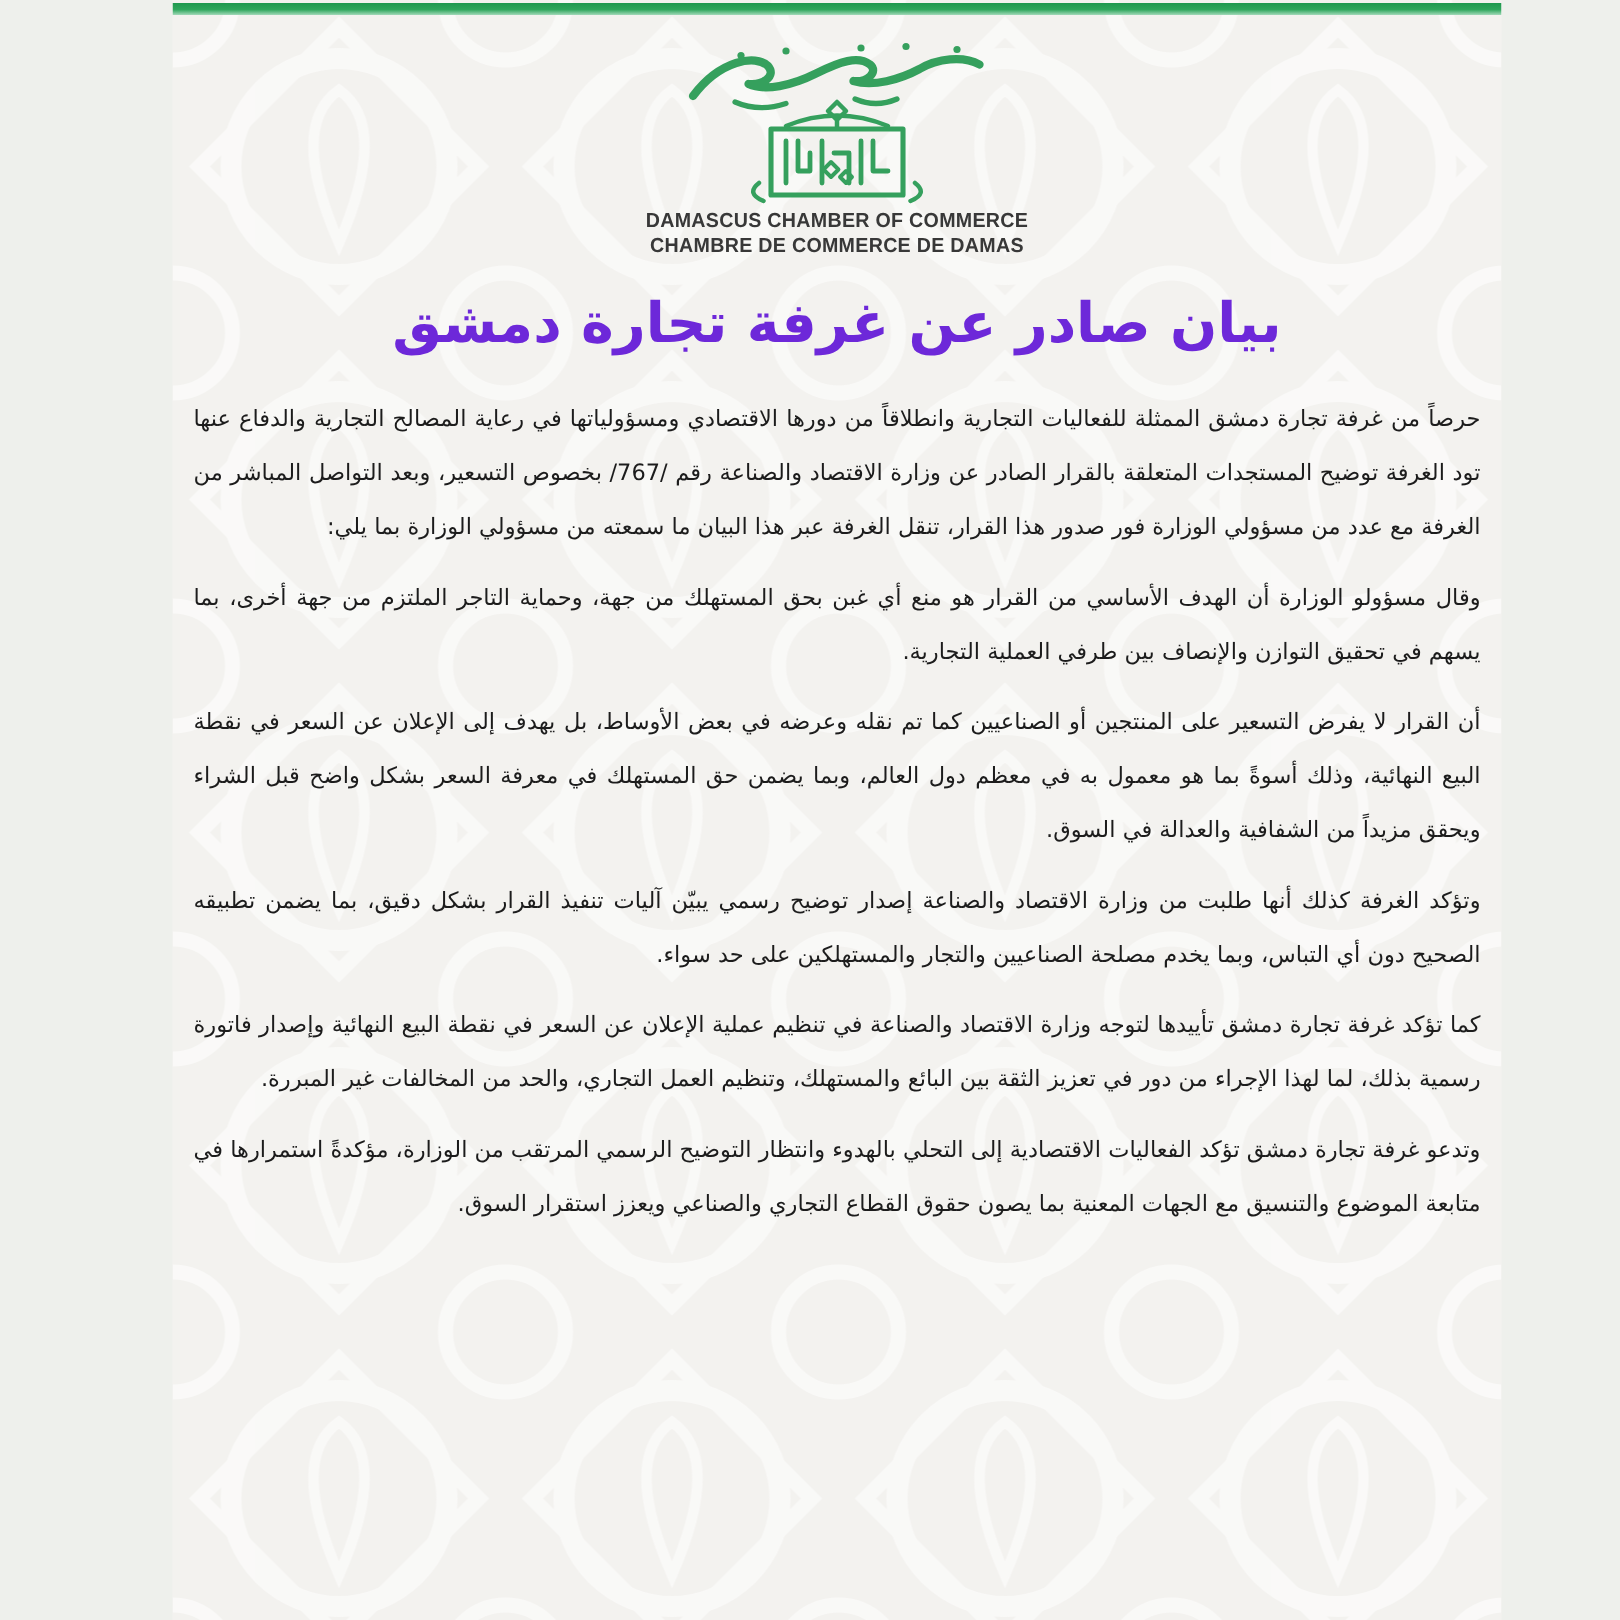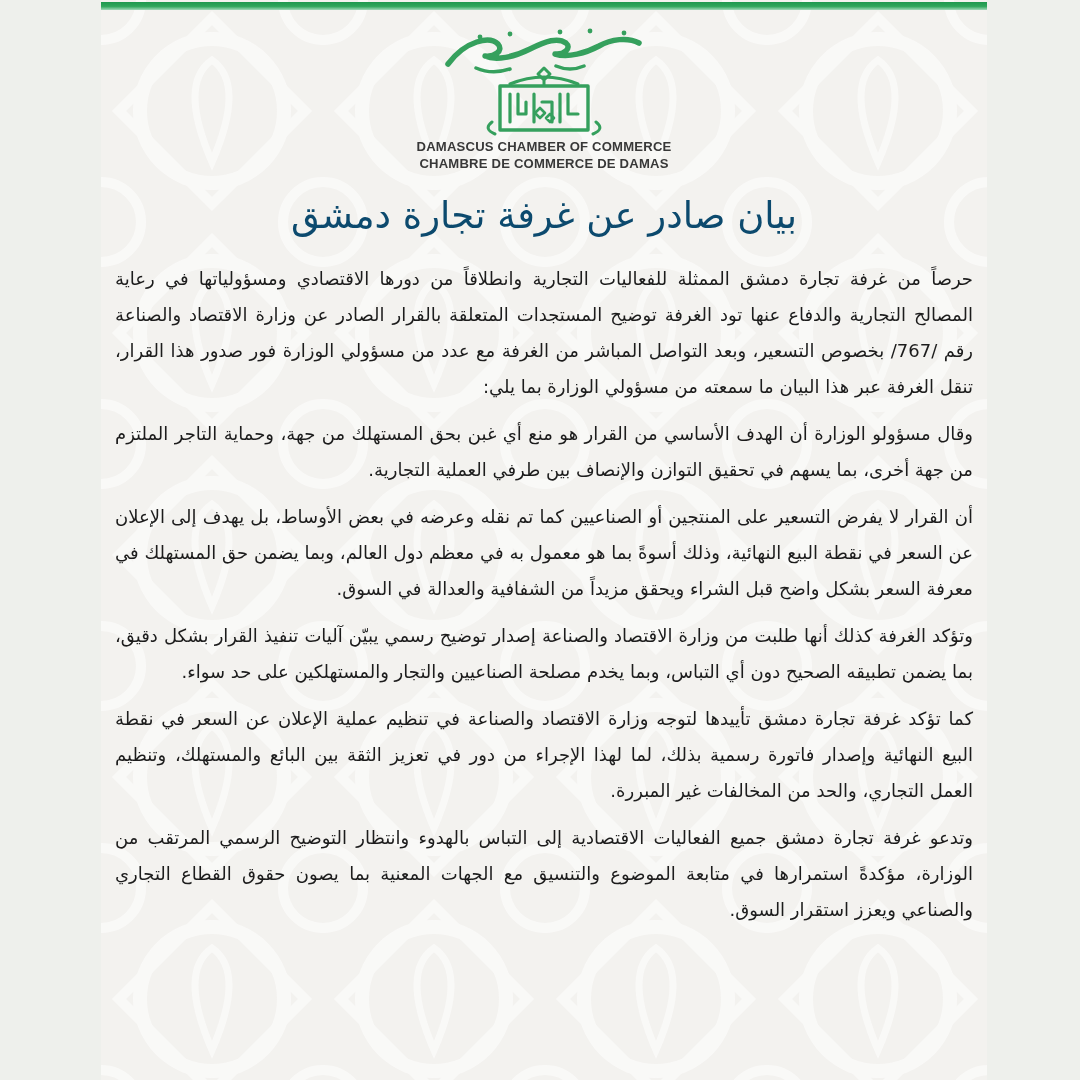--- a/index.html
+++ b/index.html
@@ -9,21 +9,21 @@
   }
   body {
     width: 1080px;
     height: 1080px;
     position: relative;
     overflow: hidden;
     font-family: "DejaVu Sans", sans-serif;
   }
   .page {
     position: absolute;
-    left: 101px;
+    left: 115px;
     top: 0;
     width: 886px;
     height: 1080px;
     background: #f3f2ef;
     overflow: hidden;
   }
   .watermark {
     position: absolute;
     inset: 0;
     width: 100%;
@@ -57,27 +57,27 @@
     font-weight: 700;
     font-size: 13.5px;
     line-height: 17px;
     letter-spacing: 0.2px;
     color: #383838;
     transform: scaleX(0.97);
   }
   .title {
     margin-top: 22px;
     text-align: center;
-    font-weight: 400;
+    font-weight: 700;
     font-size: 37px;
-    color: #0c4a6e;
+    color: #6d28d9;
   }
   .body-text {
     margin-top: 24px;
-    font-size: 18px;
+    font-size: 15px;
     line-height: 36px;
     color: #1c1c1c;
     text-align: justify;
   }
   .body-text p {
     margin: 0 0 11px 0;
   }
   .emblem-svg { display: block; }
 </style>
 </head>
@@ -134,17 +134,17 @@
     </div>
 
     <div class="title">بيان صادر عن غرفة تجارة دمشق</div>
 
     <div class="body-text">
       <p>حرصاً من غرفة تجارة دمشق الممثلة للفعاليات التجارية وانطلاقاً من دورها الاقتصادي ومسؤولياتها في رعاية المصالح التجارية والدفاع عنها تود الغرفة توضيح المستجدات المتعلقة بالقرار الصادر عن وزارة الاقتصاد والصناعة رقم /767/ بخصوص التسعير، وبعد التواصل المباشر من الغرفة مع عدد من مسؤولي الوزارة فور صدور هذا القرار، تنقل الغرفة عبر هذا البيان ما سمعته من مسؤولي الوزارة بما يلي:</p>
       <p>وقال مسؤولو الوزارة أن الهدف الأساسي من القرار هو منع أي غبن بحق المستهلك من جهة، وحماية التاجر الملتزم من جهة أخرى، بما يسهم في تحقيق التوازن والإنصاف بين طرفي العملية التجارية.</p>
       <p>أن القرار لا يفرض التسعير على المنتجين أو الصناعيين كما تم نقله وعرضه في بعض الأوساط، بل يهدف إلى الإعلان عن السعر في نقطة البيع النهائية، وذلك أسوةً بما هو معمول به في معظم دول العالم، وبما يضمن حق المستهلك في معرفة السعر بشكل واضح قبل الشراء ويحقق مزيداً من الشفافية والعدالة في السوق.</p>
       <p>وتؤكد الغرفة كذلك أنها طلبت من وزارة الاقتصاد والصناعة إصدار توضيح رسمي يبيّن آليات تنفيذ القرار بشكل دقيق، بما يضمن تطبيقه الصحيح دون أي التباس، وبما يخدم مصلحة الصناعيين والتجار والمستهلكين على حد سواء.</p>
       <p>كما تؤكد غرفة تجارة دمشق تأييدها لتوجه وزارة الاقتصاد والصناعة في تنظيم عملية الإعلان عن السعر في نقطة البيع النهائية وإصدار فاتورة رسمية بذلك، لما لهذا الإجراء من دور في تعزيز الثقة بين البائع والمستهلك، وتنظيم العمل التجاري، والحد من المخالفات غير المبررة.</p>
-      <p>وتدعو غرفة تجارة دمشق جميع الفعاليات الاقتصادية إلى التباس بالهدوء وانتظار التوضيح الرسمي المرتقب من الوزارة، مؤكدةً استمرارها في متابعة الموضوع والتنسيق مع الجهات المعنية بما يصون حقوق القطاع التجاري والصناعي ويعزز استقرار السوق.</p>
+      <p>وتدعو غرفة تجارة دمشق تؤكد الفعاليات الاقتصادية إلى التحلي بالهدوء وانتظار التوضيح الرسمي المرتقب من الوزارة، مؤكدةً استمرارها في متابعة الموضوع والتنسيق مع الجهات المعنية بما يصون حقوق القطاع التجاري والصناعي ويعزز استقرار السوق.</p>
     </div>
 
   </div>
 </div>
 
 </body></html>

